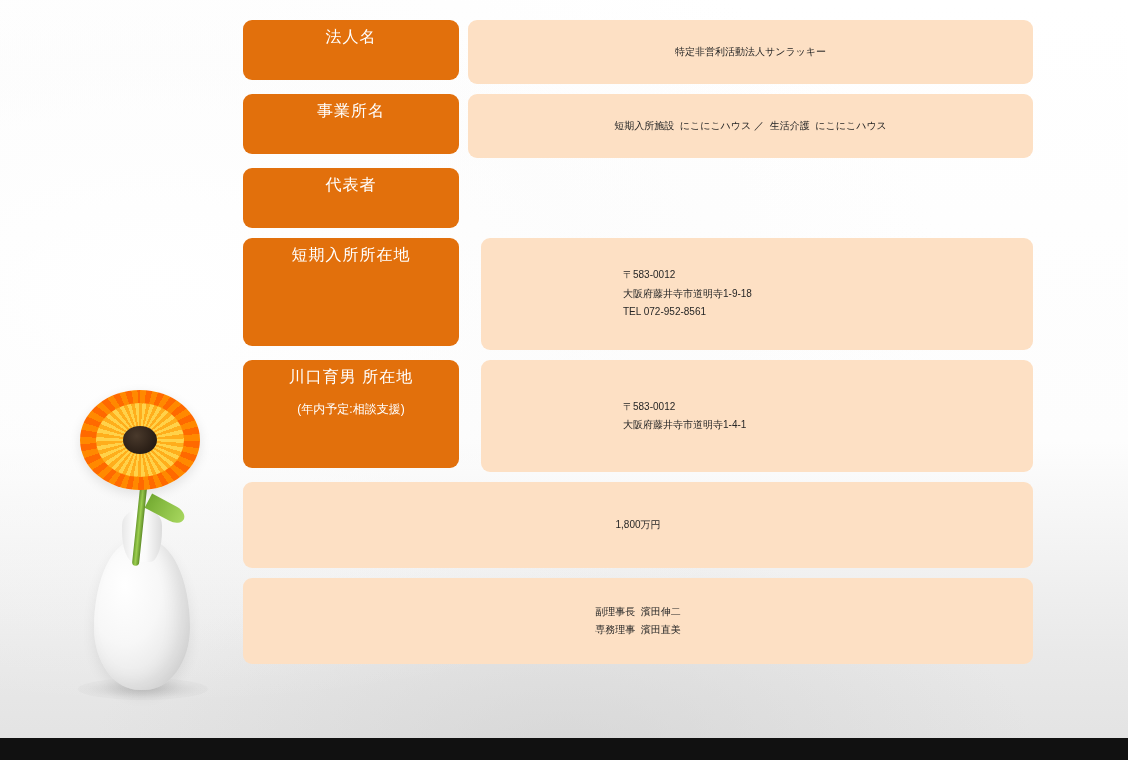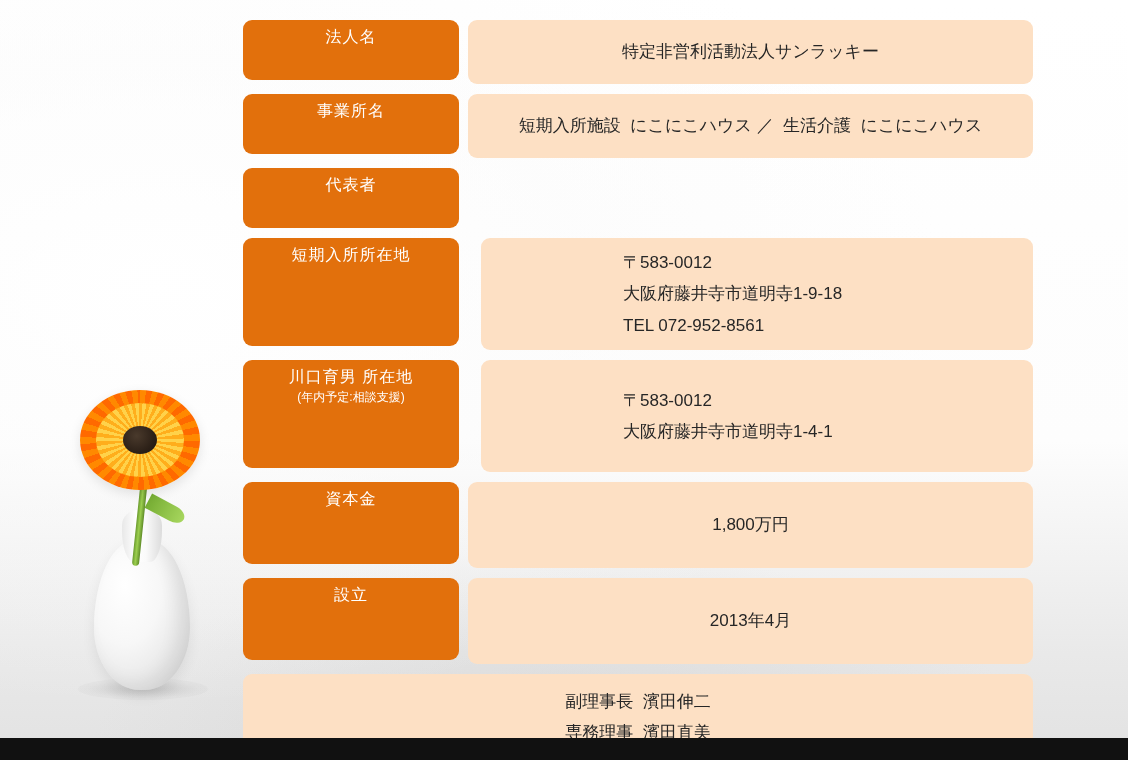--- a/index.html
+++ b/index.html
@@ -158,28 +158,28 @@
     align-items: center;
     text-align: center;
     font-size: 16px;
     letter-spacing: 1px;
     line-height: 1.35;
     padding: 6px 4px;
   }
   .label .sub {
     font-size: 12px;
     letter-spacing: 0px;
-    margin-top: 1px;
+    margin-top: 13px;
   }
   .value {
     flex: 1 1 auto;
     background: #fde0c4;
     border-radius: 9px;
     color: #262626;
-    font-size: 17px;
+    font-size: 10px;
     line-height: 1.85;
     display: flex;
     flex-direction: column;
     justify-content: center;
     padding: 8px 16px;
   }
   .value.center {
     align-items: center;
     text-align: center;
   }
@@ -252,33 +252,22 @@
         <div class="label r-h2">
           <span>川口育男 所在地</span>
           <span class="sub">(年内予定:相談支援)</span>
         </div>
         <div class="value block r-h2">
           <div class="line">〒583-0012</div>
           <div class="line">大阪府藤井寺市道明寺1-4-1</div>
         </div>
       </div>
       <div class="row">
-        <div class="label r-h3">
-          <span>資本金</span>
-        </div>
         <div class="value center r-h3">
           <div class="line">1,800万円</div>
-        </div>
-      </div>
-      <div class="row">
-        <div class="label r-h3">
-          <span>設立</span>
-        </div>
-        <div class="value center r-h3">
-          <div class="line">2013年4月</div>
         </div>
       </div>
       <div class="row">
         <div class="value center r-h3">
           <div class="line">副理事長  濱田伸二</div>
           <div class="line">専務理事  濱田直美</div>
         </div>
       </div>
     </div>
 

